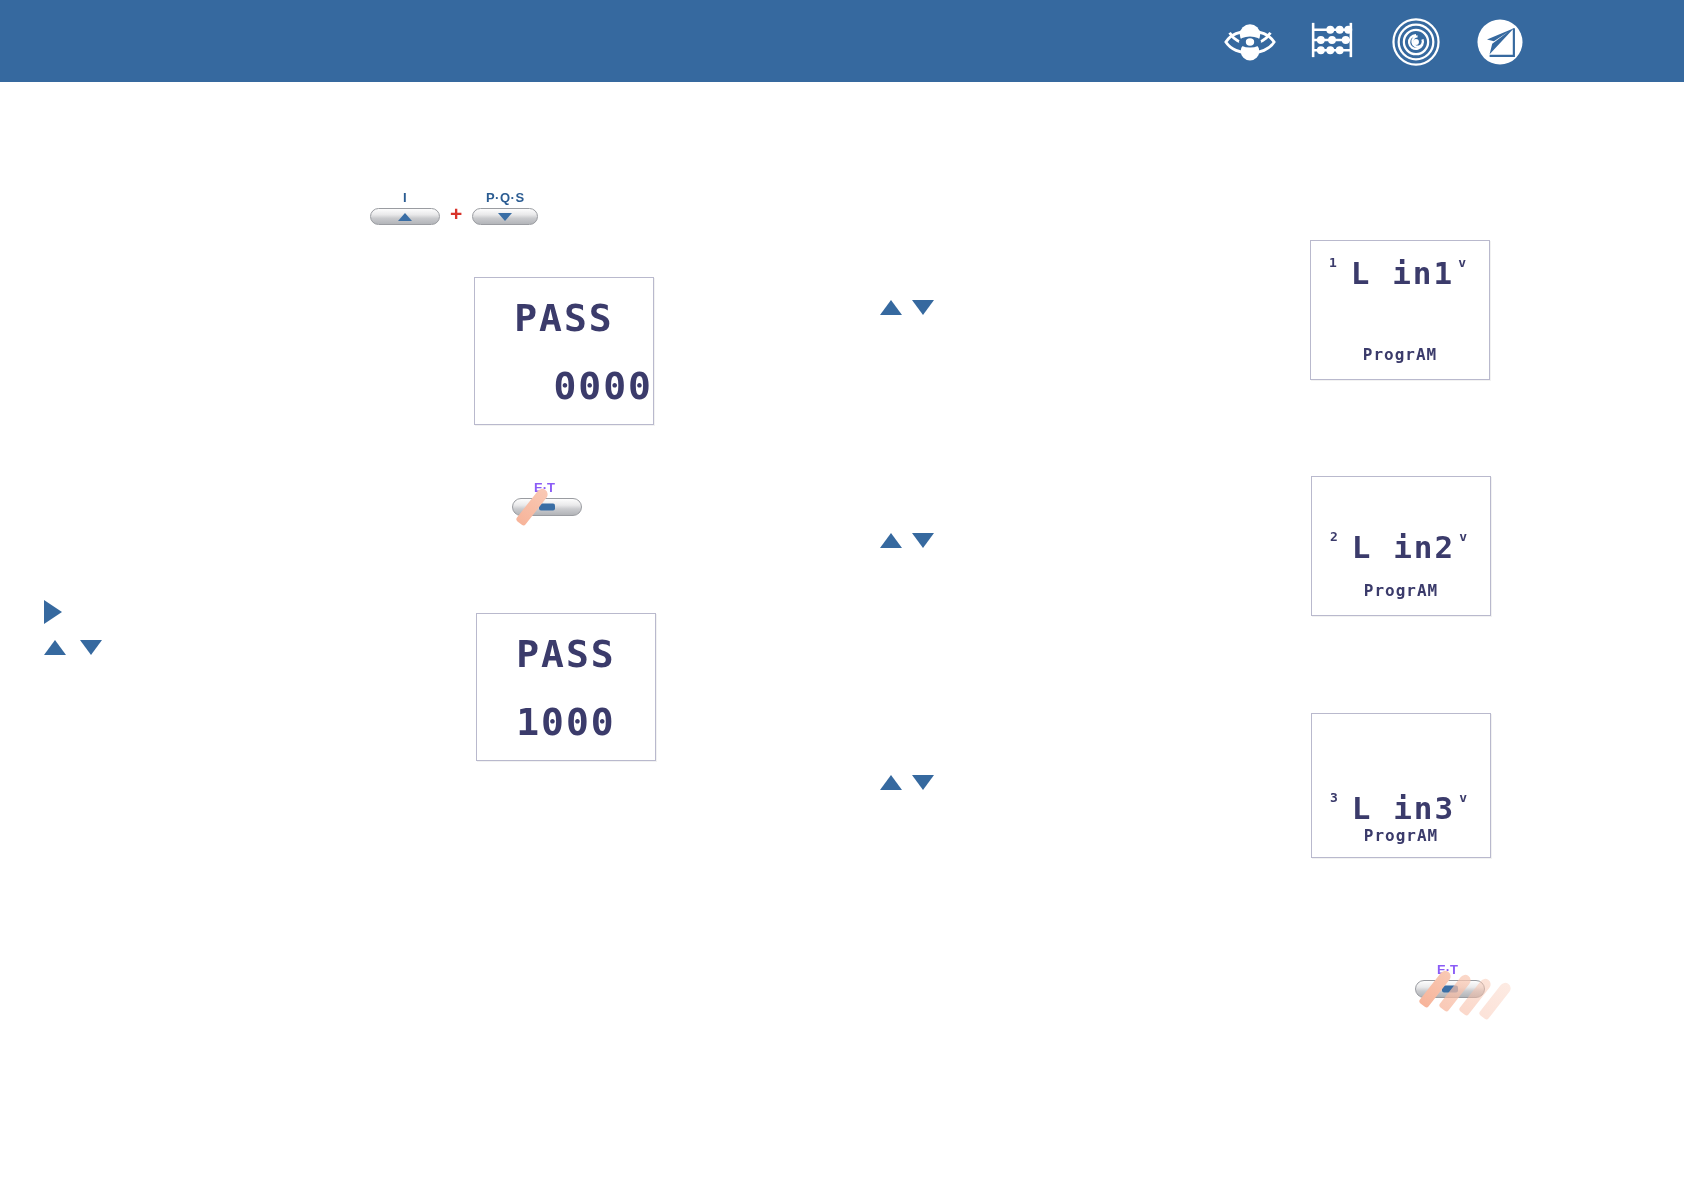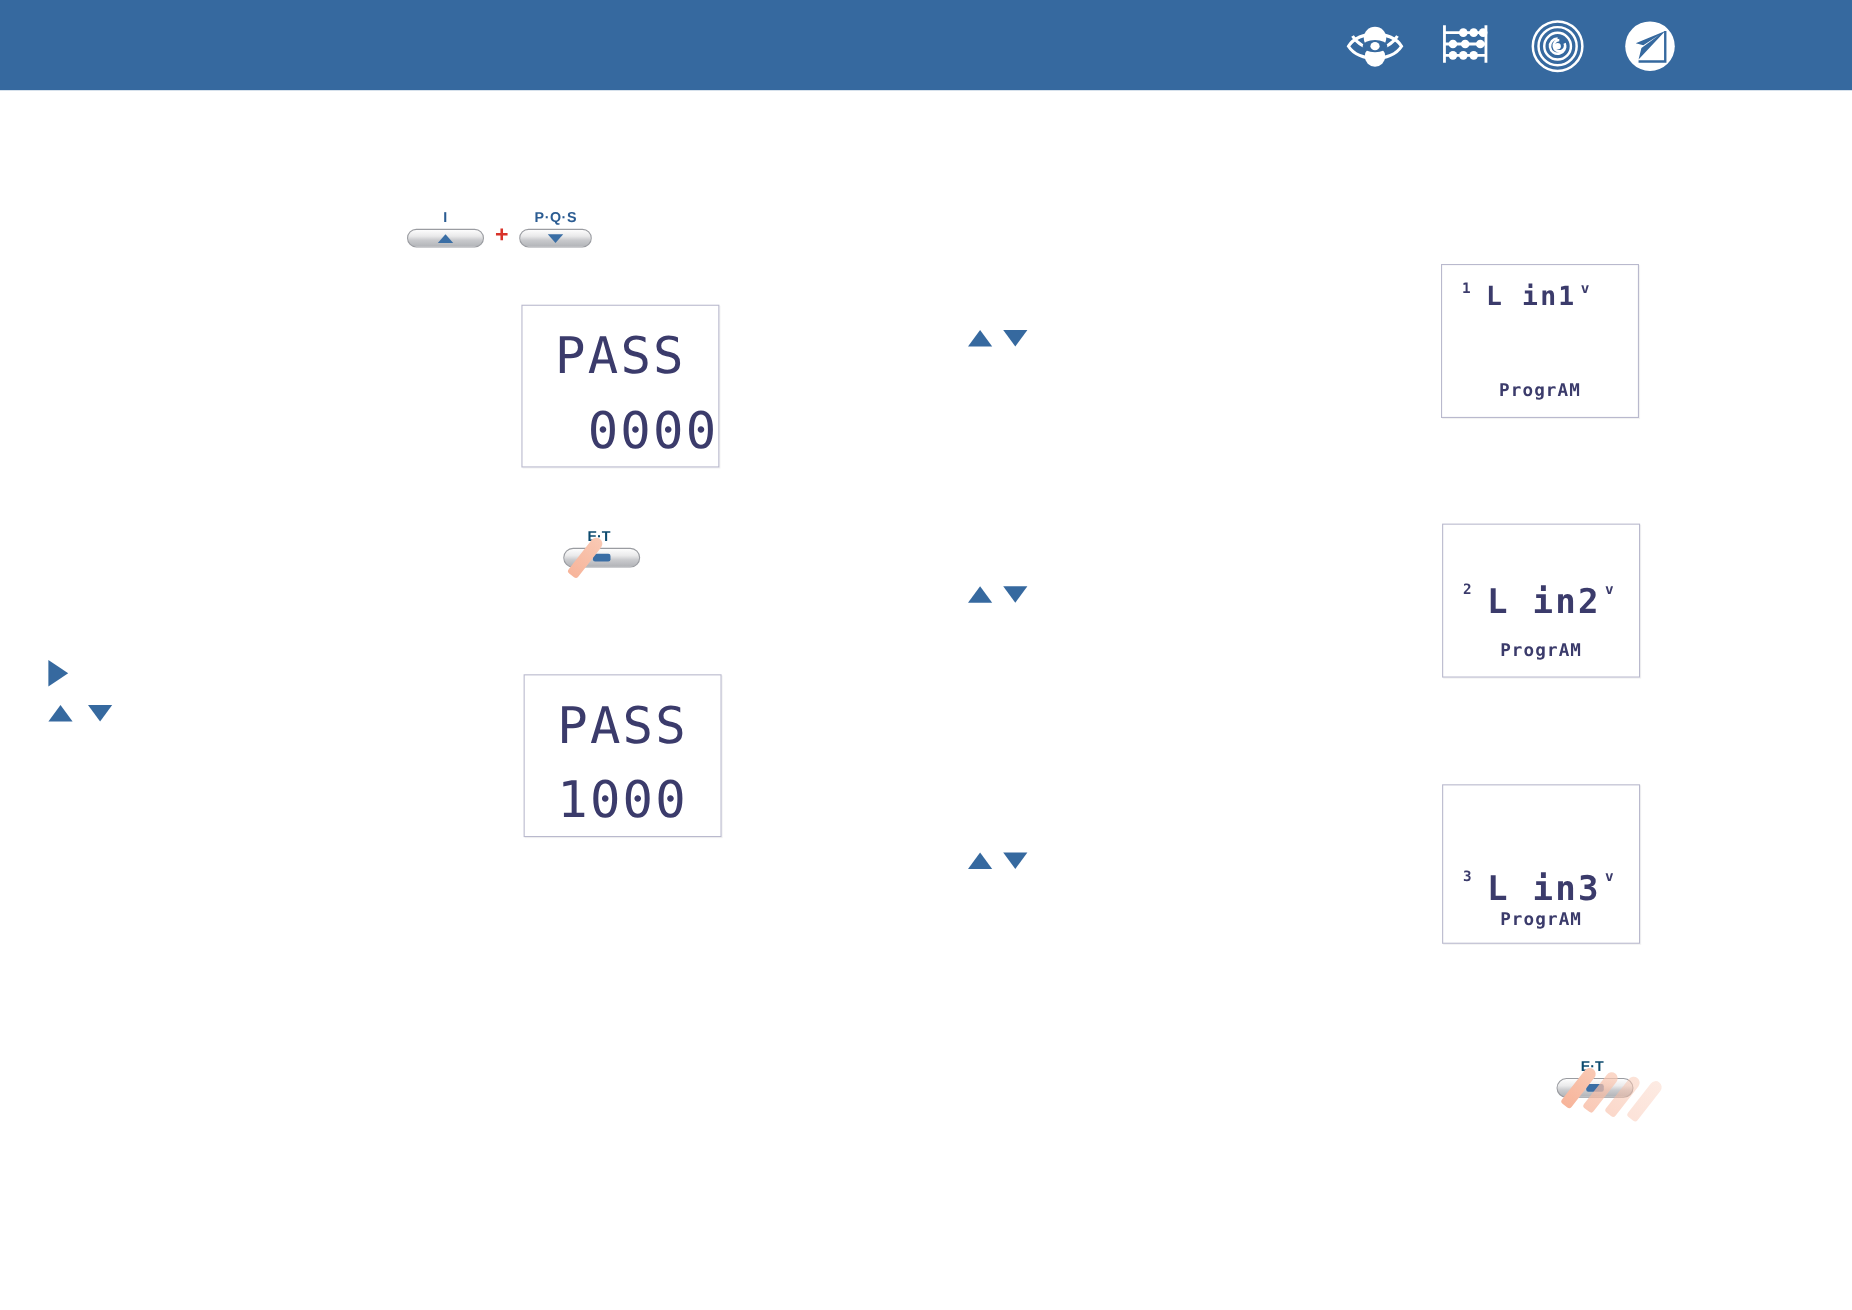--- a/index.html
+++ b/index.html
@@ -52,21 +52,21 @@
   .btn-glyph {
     position:absolute; left:50%; top:50%; transform:translate(-50%,-50%);
     width:0;height:0;
   }
   .g-up   { border-left:7px solid transparent; border-right:7px solid transparent; border-bottom:8px solid #3a6ea5; }
   .g-down { border-left:7px solid transparent; border-right:7px solid transparent; border-top:8px solid #3a6ea5; }
   .plus-sign { color:#d8332a; font-size:21px; font-weight:bold; line-height:1; padding-bottom:1px; }
 
   
   .et-wrap { position:absolute; }
-  .et-label { font-size:13px; font-weight:bold; color:#0c4a6e; text-align:left; margin-left:22px; margin-bottom:3px; }
+  .et-label { font-size:13px; font-weight:bold; color:#8b5cf6; text-align:left; margin-left:22px; margin-bottom:3px; }
   .et-body {
     width:70px; height:18px; border-radius:9px;
     background:linear-gradient(to bottom,#fdfdfd 0%,#eaeaeb 38%,#cacbce 62%,#b2b4b8 100%);
     border:1px solid #9a9ca1; position:relative;
   }
   .et-mark {
     position:absolute; left:50%; top:50%; transform:translate(-50%,-50%);
     width:16px; height:7px; background:#3a6ea5; border-radius:2px;
   }
   .fingers { position:absolute; left:28px; top:10px; }
@@ -82,21 +82,21 @@
     position:absolute; background:#ffffff;
     border:1.5px solid #b9b9cd;
     box-shadow: 1px 1px 0 rgba(0,0,0,0.05);
   }
   .seg {
     font-family:"DejaVu Sans Mono", monospace;
     color:#3b3b6b;
     letter-spacing:2px;
     white-space:nowrap;
   }
-  .seg-big   { font-size:46px; font-weight:normal; }
+  .seg-big   { font-size:38px; font-weight:bold; }
   .seg-small { font-size:16px; font-weight:bold; letter-spacing:1px; }
   .seg-idx   { font-size:13px; font-weight:bold; }
   .seg-unit  { font-size:13px; font-weight:bold; }
 
   .lcd-row { position:absolute; display:flex; align-items:baseline; }
 </style>
 </head>
 <body>
 
 <div class="page">
@@ -226,21 +226,21 @@
   </div>
 
   <div class="arrow-pair" style="left:880px; top:775px;">
     <span class="tri tri-up"></span>
     <span class="tri tri-down"></span>
   </div>
 
   <div class="lcd" style="left:1310px; top:240px; width:180px; height:140px;">
     <div class="lcd-row" style="left:18px; top:14px; align-items:flex-start;">
       <span class="seg seg-idx" style="margin-right:12px;">1</span>
-      <span class="seg" style="font-size:24px;font-weight:bold;">L in1</span>
+      <span class="seg" style="font-size:31px;font-weight:bold;">L in1</span>
       <span class="seg seg-unit" style="margin-left:4px;">v</span>
     </div>
     <div class="lcd-row" style="left:0; top:104px; width:100%; justify-content:center;">
       <span class="seg seg-small">ProgrAM</span>
     </div>
   </div>
 
   <div class="lcd" style="left:1311px; top:476px; width:180px; height:140px;">
     <div class="lcd-row" style="left:18px; top:52px; align-items:flex-start;">
       <span class="seg seg-idx" style="margin-right:12px;">2</span>

